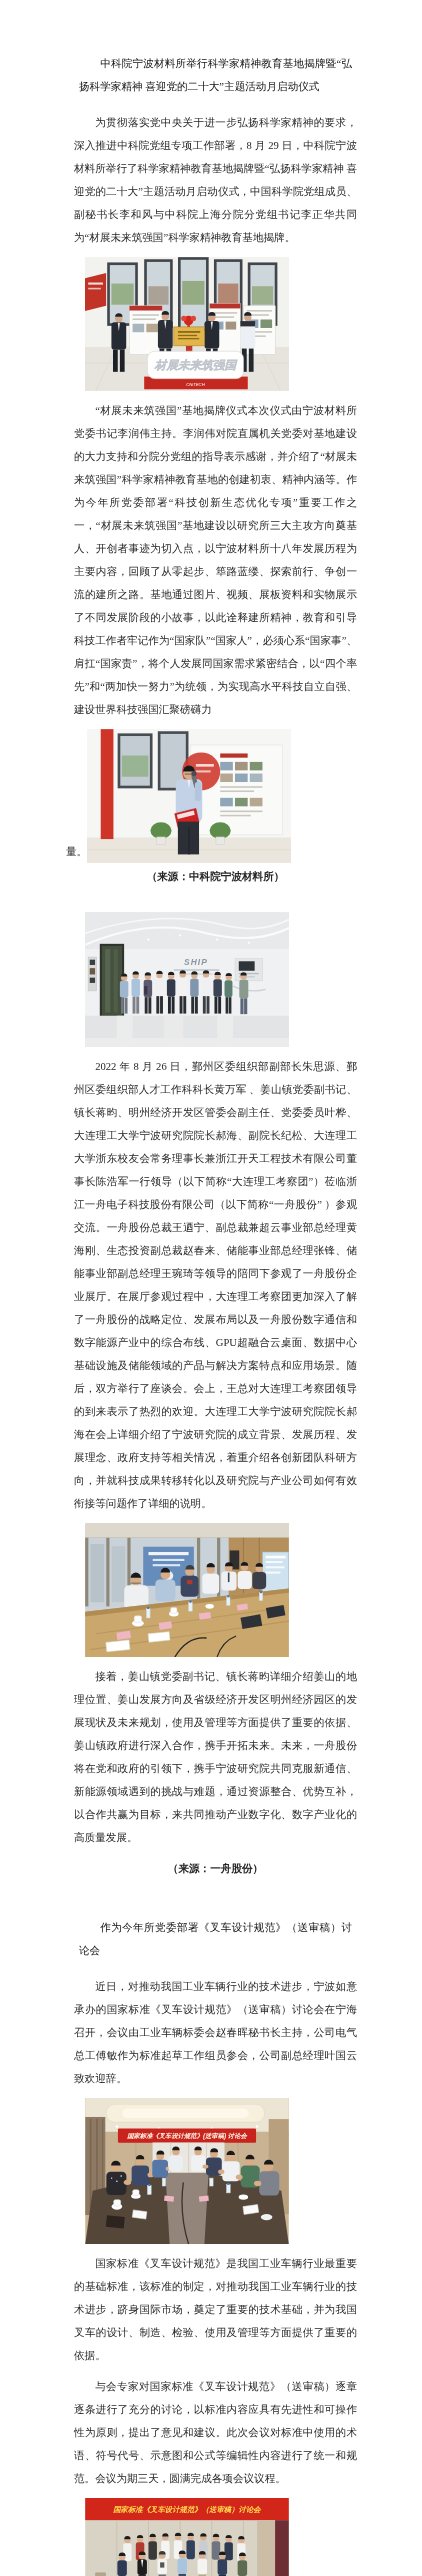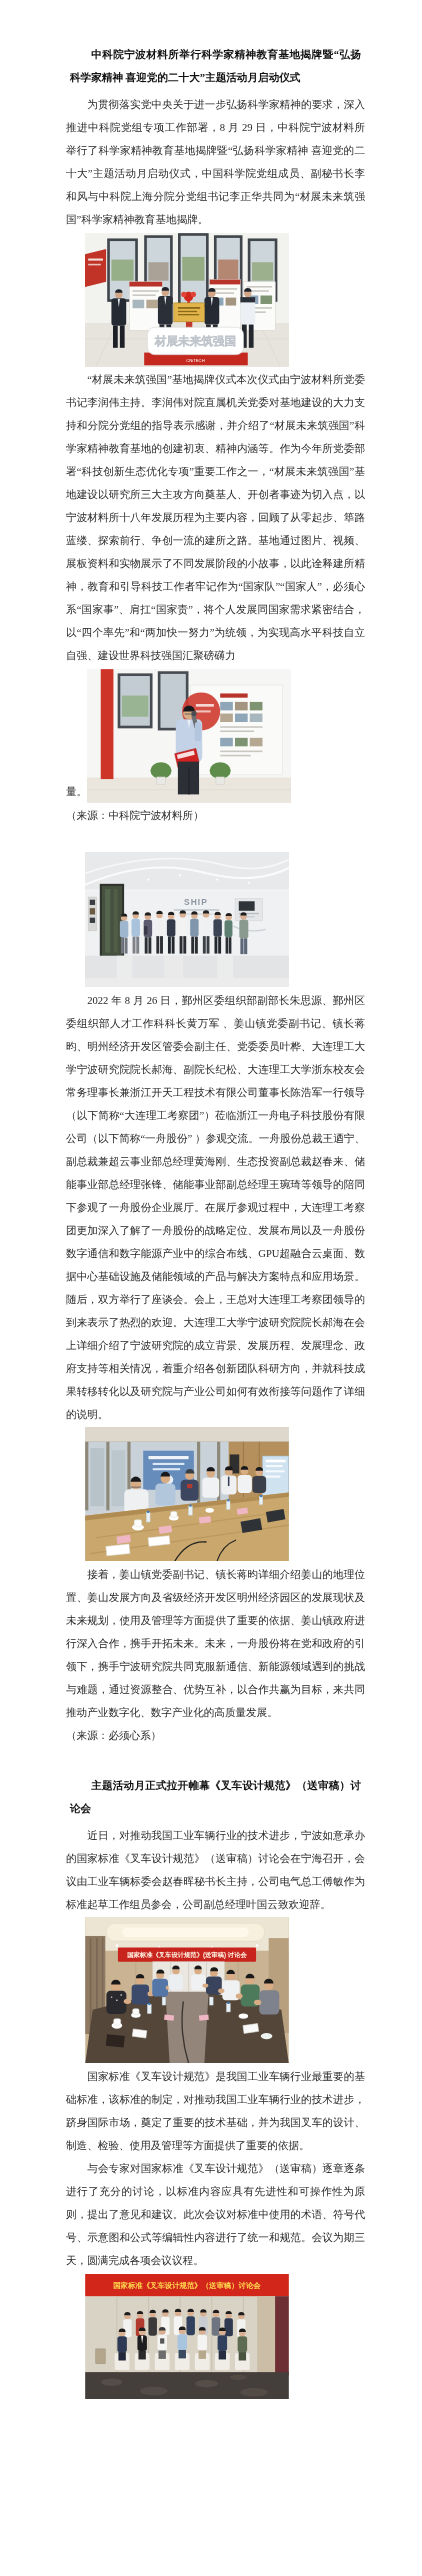--- a/index.html
+++ b/index.html
@@ -7,25 +7,25 @@
   .doc{
     width:299px;
     margin:0 0 0 66px;
     padding-top:39px;
     font-family:"Liberation Serif","DejaVu Serif",serif;
     font-size:10.6px;
     line-height:23px;
     color:#262626;
     text-align:justify;
   }
-  .para{margin:0;text-indent:2em;word-break:break-all;}
-  .title{margin:4px;text-indent:2em;font-weight:bold;color:#111;word-break:break-all;}
-  .source{margin:0;text-indent:0;text-align:left;}
+  .para{margin:8px;text-indent:2em;word-break:break-all;}
+  .title{margin:13px;text-indent:2em;font-weight:normal;color:#111;word-break:break-all;}
+  .source{margin:0;text-indent:0;text-align:center;font-weight:bold;}
   .article-gap{height:23px;}
-  figure{margin:1.6px 0 1.6px 18.5px;width:204px;}
+  figure{margin:1.6px 0 1.6px 18.5px;width:204px;font-style:italic;}
   figure svg{display:block;}
   .wrap-line{display:flex;align-items:flex-end;margin:1.6px 0;}
   .wrap-line .tail{flex:0 0 18.5px;white-space:nowrap;}
   .wrap-line figure{margin:0;}
   .svgtxt{font-family:"Liberation Sans","DejaVu Sans",sans-serif;}
 </style>
 </head>
 <body>
 
 <div class="doc">
@@ -386,25 +386,25 @@
         <rect x="120" y="208" width="40" height="16" transform="rotate(-6 140 216)" fill="#ffffff" stroke="#e0ded8"></rect>
         <rect x="296" y="176" width="38" height="22" transform="rotate(-10 315 187)" fill="#2e3236"></rect>
         <rect x="344" y="158" width="34" height="20" transform="rotate(-10 361 168)" fill="#2e3236"></rect>
         <path d="M170 254 q24 -40 60 -36" stroke="#222" stroke-width="2.5" fill="none"></path>
         <path d="M250 254 q10 -30 36 -40" stroke="#222" stroke-width="2" fill="none"></path>
       </g>
     </svg>
   </figure>
 
   <p class="para">接着，姜山镇党委副书记、镇长蒋昀详细介绍姜山的地理位置、姜山发展方向及省级经济开发区明州经济园区的发展现状及未来规划，使用及管理等方面提供了重要的依据、姜山镇政府进行深入合作，携手开拓未来。未来，一舟股份将在党和政府的引领下，携手宁波研究院共同克服新通信、新能源领域遇到的挑战与难题，通过资源整合、优势互补，以合作共赢为目标，来共同推动产业数字化、数字产业化的高质量发展。</p>
-  <p class="source">（来源：必须心系）</p>
+  <p class="source">（来源：一舟股份）</p>
 
   <div class="article-gap"></div>
 
-  <p class="title">主题活动月正式拉开帷幕《叉车设计规范》（送审稿）讨论会</p>
+  <p class="title">作为今年所党委部署《叉车设计规范》（送审稿）讨论会</p>
   <p class="para">近日，对推动我国工业车辆行业的技术进步，宁波如意承办的国家标准《叉车设计规范》（送审稿）讨论会在宁海召开，会议由工业车辆标委会赵春晖秘书长主持，公司电气总工傅敏作为标准起草工作组员参会，公司副总经理叶国云致欢迎辞。</p>
 
   <figure>
     <svg width="204" height="146" viewBox="0 0 386 277" style="font-size:20px">
       <rect x="0" y="0" width="386" height="277" fill="#c9b392"></rect>
       <rect x="0" y="0" width="386" height="64" fill="#ece5d4"></rect>
       <rect x="40" y="12" width="300" height="34" rx="16" fill="#f7f0dd" stroke="#e0d6bc"></rect>
       <rect x="70" y="20" width="240" height="18" rx="9" fill="#fdf8ea"></rect>
       <circle cx="60" cy="54" r="2.5" fill="#ffffff"></circle>
         <circle cx="140" cy="58" r="2.5" fill="#ffffff"></circle>

